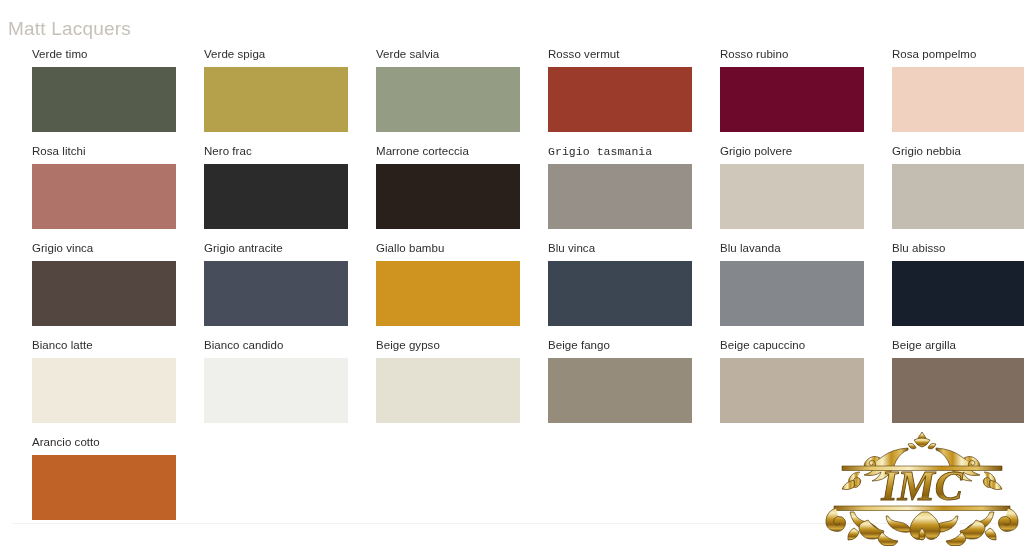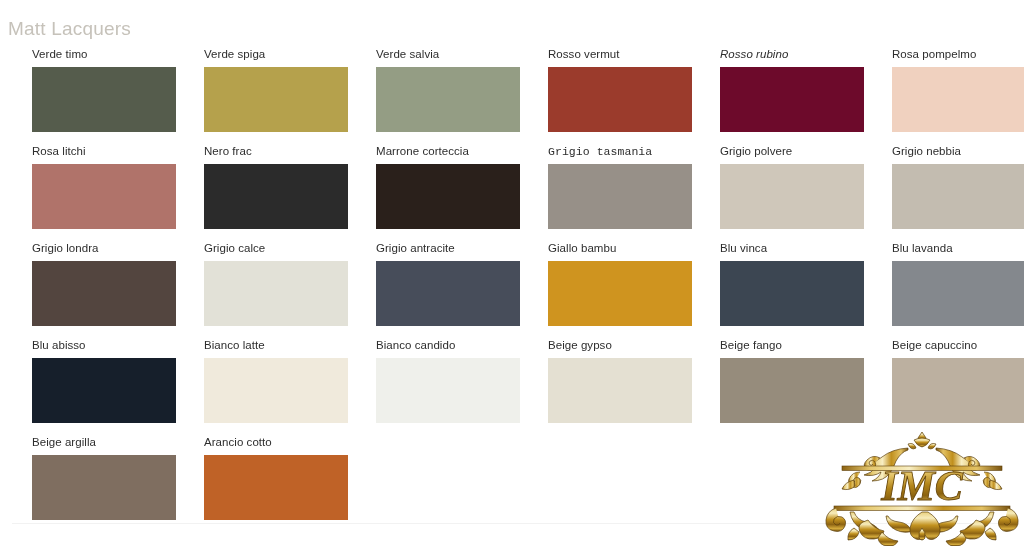--- a/index.html
+++ b/index.html
@@ -110,21 +110,21 @@
       </div>
       <div class="swatch-cell">
         <div class="swatch-label" style="color: rgb(45, 45, 45);">Verde salvia</div>
         <div class="swatch-chip" style="background-color: rgb(148, 157, 132);"></div>
       </div>
       <div class="swatch-cell">
         <div class="swatch-label" style="color: rgb(45, 45, 45);">Rosso vermut</div>
         <div class="swatch-chip" style="background-color: rgb(155, 59, 44);"></div>
       </div>
       <div class="swatch-cell">
-        <div class="swatch-label" style="color: rgb(45, 45, 45); font-style: italic;">Rosso rubino</div>
+        <div class="swatch-label" style="color: rgb(45, 45, 45);">Rosso rubino</div>
         <div class="swatch-chip" style="background-color: rgb(109, 10, 43);"></div>
       </div>
       <div class="swatch-cell">
         <div class="swatch-label" style="color: rgb(45, 45, 45);">Rosa pompelmo</div>
         <div class="swatch-chip" style="background-color: rgb(240, 209, 191);"></div>
       </div>
       <div class="swatch-cell">
         <div class="swatch-label" style="color: rgb(45, 45, 45);">Rosa litchi</div>
         <div class="swatch-chip" style="background-color: rgb(176, 115, 106);"></div>
       </div>
@@ -142,26 +142,22 @@
       </div>
       <div class="swatch-cell">
         <div class="swatch-label" style="color: rgb(45, 45, 45);">Grigio polvere</div>
         <div class="swatch-chip" style="background-color: rgb(207, 199, 186);"></div>
       </div>
       <div class="swatch-cell">
         <div class="swatch-label" style="color: rgb(45, 45, 45);">Grigio nebbia</div>
         <div class="swatch-chip" style="background-color: rgb(195, 188, 176);"></div>
       </div>
       <div class="swatch-cell">
-        <div class="swatch-label" style="color: rgb(45, 45, 45);">Grigio londra</div>
+        <div class="swatch-label" style="color: rgb(45, 45, 45);">Grigio vinca</div>
         <div class="swatch-chip" style="background-color: rgb(83, 69, 63);"></div>
-      </div>
-      <div class="swatch-cell">
-        <div class="swatch-label" style="color: rgb(45, 45, 45);">Grigio calce</div>
-        <div class="swatch-chip" style="background-color: rgb(226, 225, 215);"></div>
       </div>
       <div class="swatch-cell">
         <div class="swatch-label" style="color: rgb(45, 45, 45);">Grigio antracite</div>
         <div class="swatch-chip" style="background-color: rgb(71, 77, 90);"></div>
       </div>
       <div class="swatch-cell">
         <div class="swatch-label" style="color: rgb(45, 45, 45);">Giallo bambu</div>
         <div class="swatch-chip" style="background-color: rgb(207, 148, 31);"></div>
       </div>
       <div class="swatch-cell">

